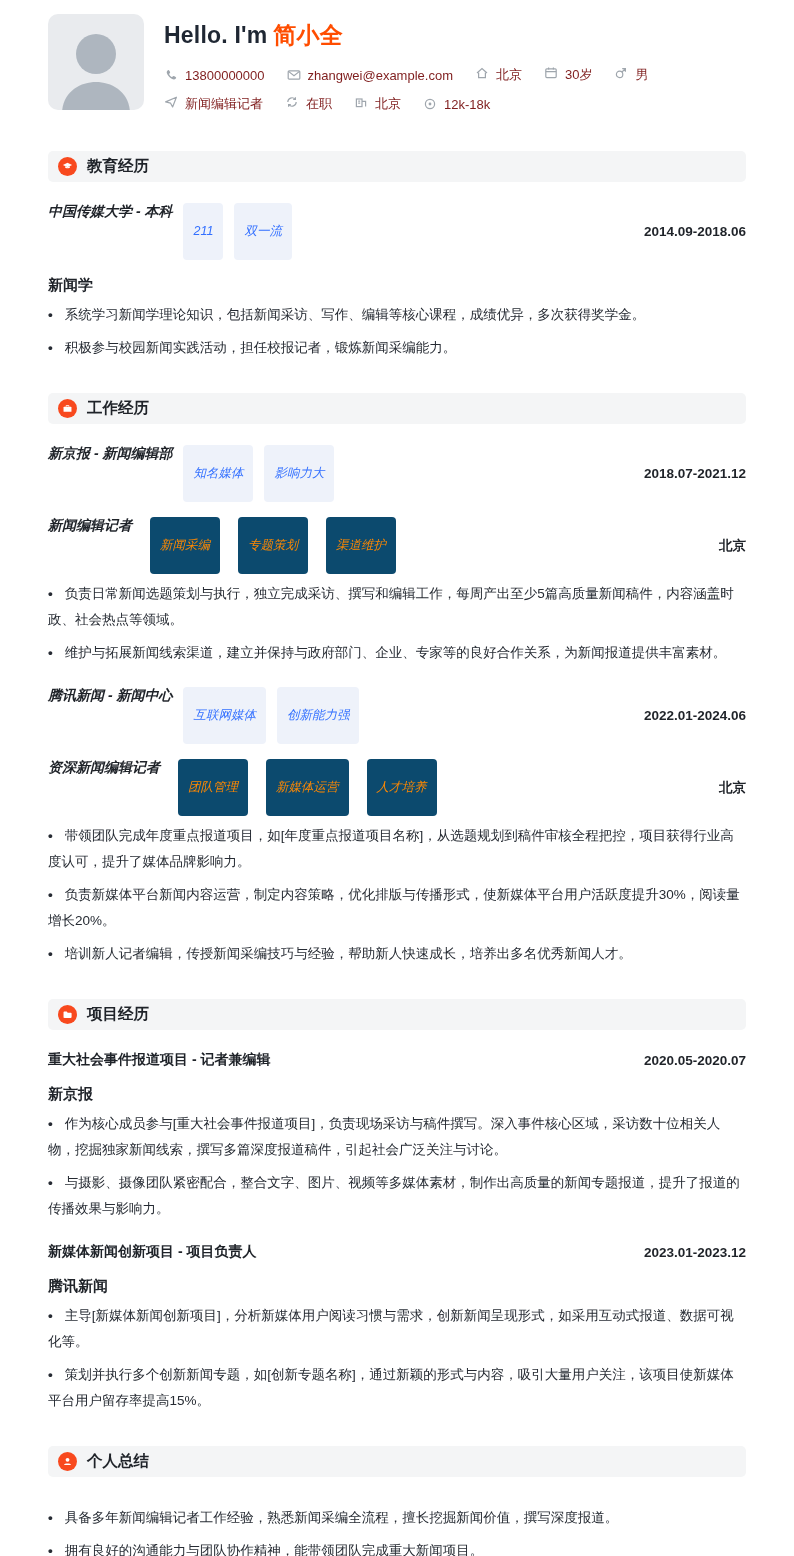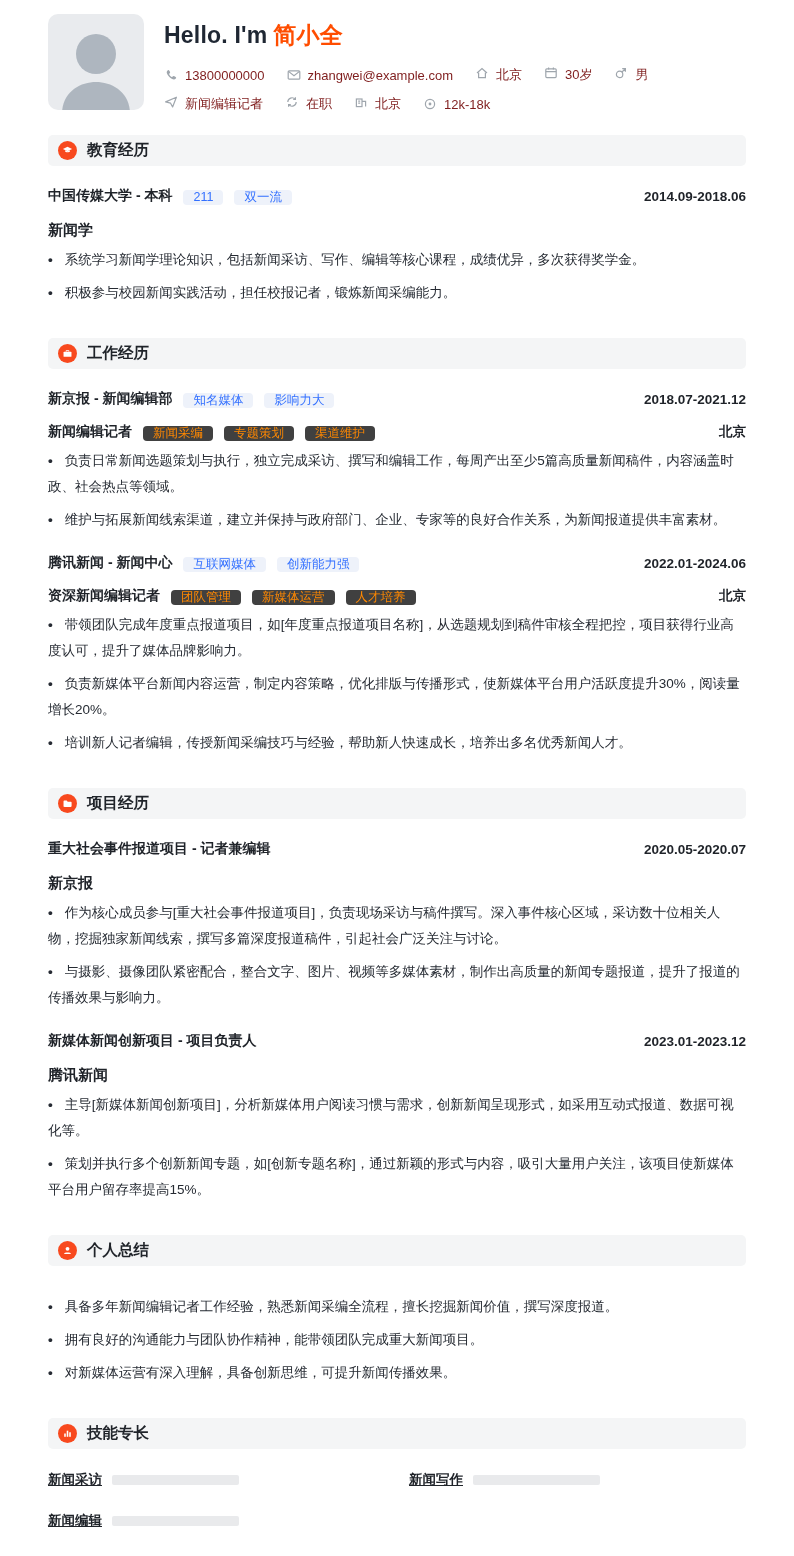--- a/index.html
+++ b/index.html
@@ -5,21 +5,21 @@
   * { margin:0; padding:0; box-sizing:border-box; }
   html,body { background:#ffffff; }
   body {
     width:794px;
     font-family:"Liberation Sans","DejaVu Sans",sans-serif;
     color:#21252b;
   }
   .page { padding:14px 48px 30px; }
 
   
-  .res-header { display:flex; gap:20px; margin-bottom:22px; }
+  .res-header { display:flex; gap:20px; margin-bottom:38px; }
   .avatar {
     width:96px; height:96px; border-radius:10px; overflow:hidden;
     background:#e9ebee; flex:0 0 auto; position:relative;
   }
   .avatar svg { position:absolute; bottom:-4px; left:0; }
   .head-right { padding-top:6px; }
   .title { font-size:23px; font-weight:bold; color:#1f2733; letter-spacing:.2px; }
   .title .name { color:#ff4d00; margin-left:6px; }
   .contact-row { display:flex; align-items:center; flex-wrap:wrap; margin-top:15px; }
   .contact-item { display:flex; align-items:flex-start; margin-right:22px; font-size:13px; color:#7f1d1d; }
@@ -32,28 +32,28 @@
     background:#f4f5f6; border-radius:5px; padding:5px 10px;
   }
   .sec-ico {
     width:19px; height:19px; border-radius:50%;
     background:#f8491e; display:flex; align-items:center; justify-content:center; flex:0 0 auto;
   }
   .sec-title { font-size:15.5px; font-weight:bold; color:#1f2329; }
 
   
   .entry-head { display:flex; justify-content:space-between; align-items:center; margin-top:21px; }
-  .eh-left { display:flex; align-items:flex-end; gap:11px; }
+  .eh-left { display:flex; align-items:flex-start; gap:11px;font-style:italic; }
   .e-name { font-size:14px; font-weight:bold; color:#1f2329; }
   .e-date, .e-loc { font-size:13.5px; font-weight:bold; color:#1f2329;text-align:right; }
   .tag {
-    font-size:12.5px; padding:0 10px; border-radius:4px; line-height:1.2; white-space:nowrap;
+    font-size:12.5px; padding:21px 10px; border-radius:4px; line-height:1.2; white-space:nowrap;
   }
   .tag.blue { color:#3370ff; background:#eef2fa; }
-  .tag.orange { color:#ff8800; background:#404040; }
+  .tag.orange { color:#ff8800; background:#0c4a6e;margin-left:7px; }
   .role-row { display:flex; justify-content:space-between; align-items:center; margin-top:15px; }
   .sub-name { font-size:15px; font-weight:bold; color:#1f2329; margin-top:16px; }
   .bullets { margin-top:6px; }
   .bullet {
     font-size:13.5px; color:#262b33; line-height:26px; margin-top:7px;
   }
   .bullet::before { content:"•"; font-weight:bold; margin-right:12px; }
 
   
   .skill-grid { display:grid; grid-template-columns:1fr 1fr; column-gap:24px; row-gap:23px; margin-top:22px; }

